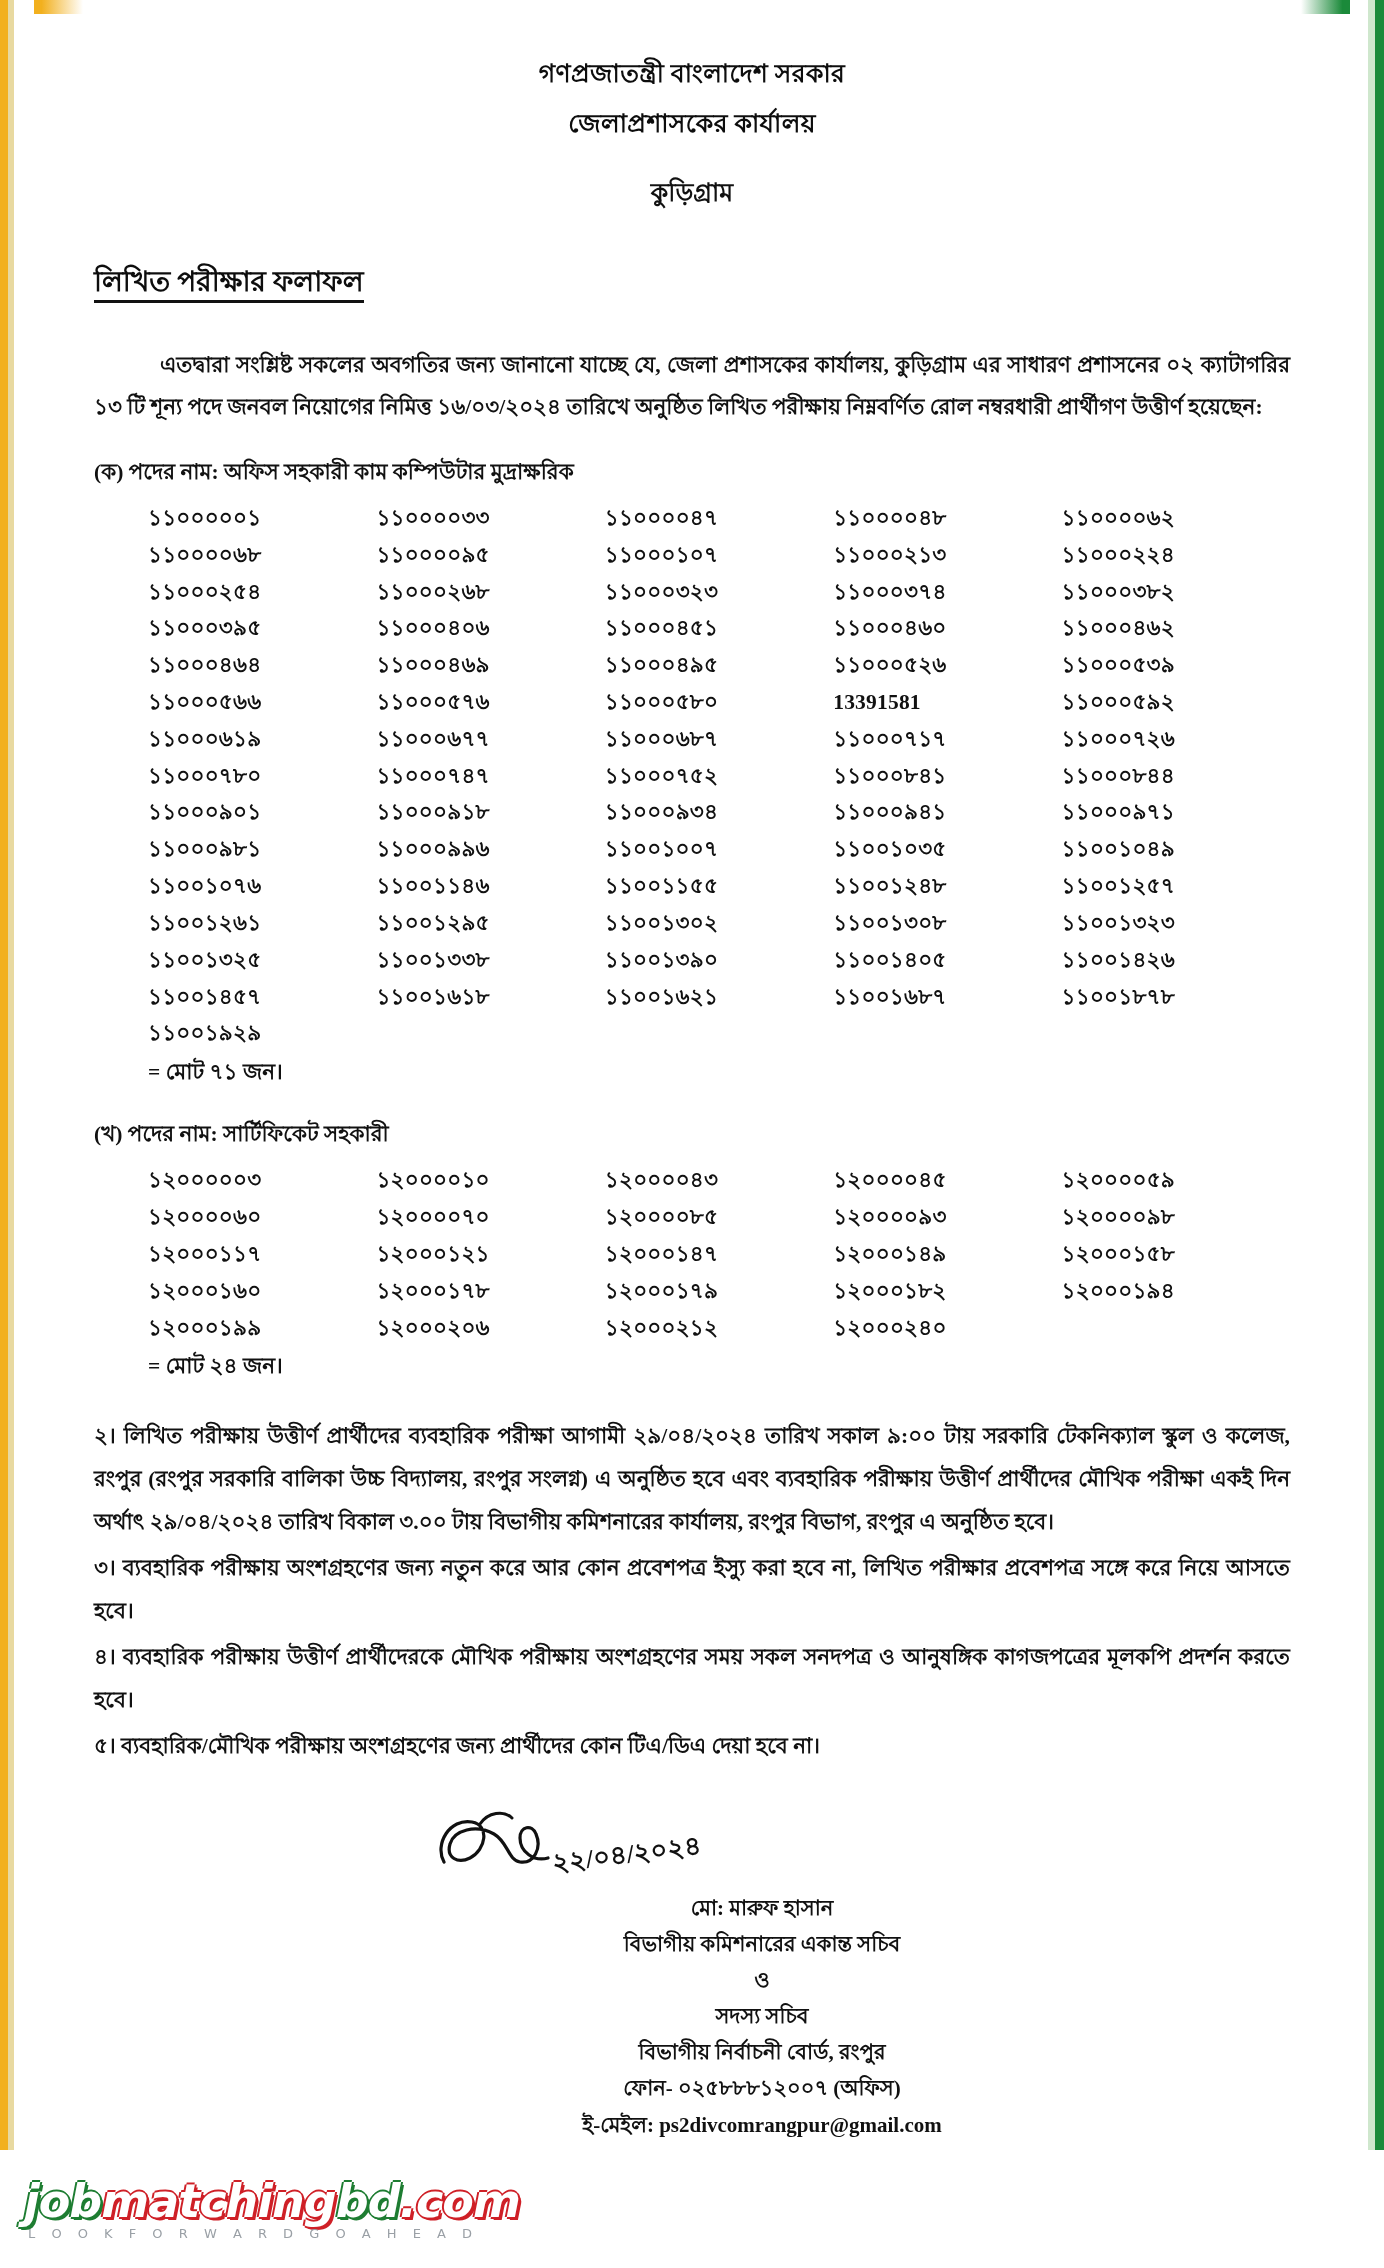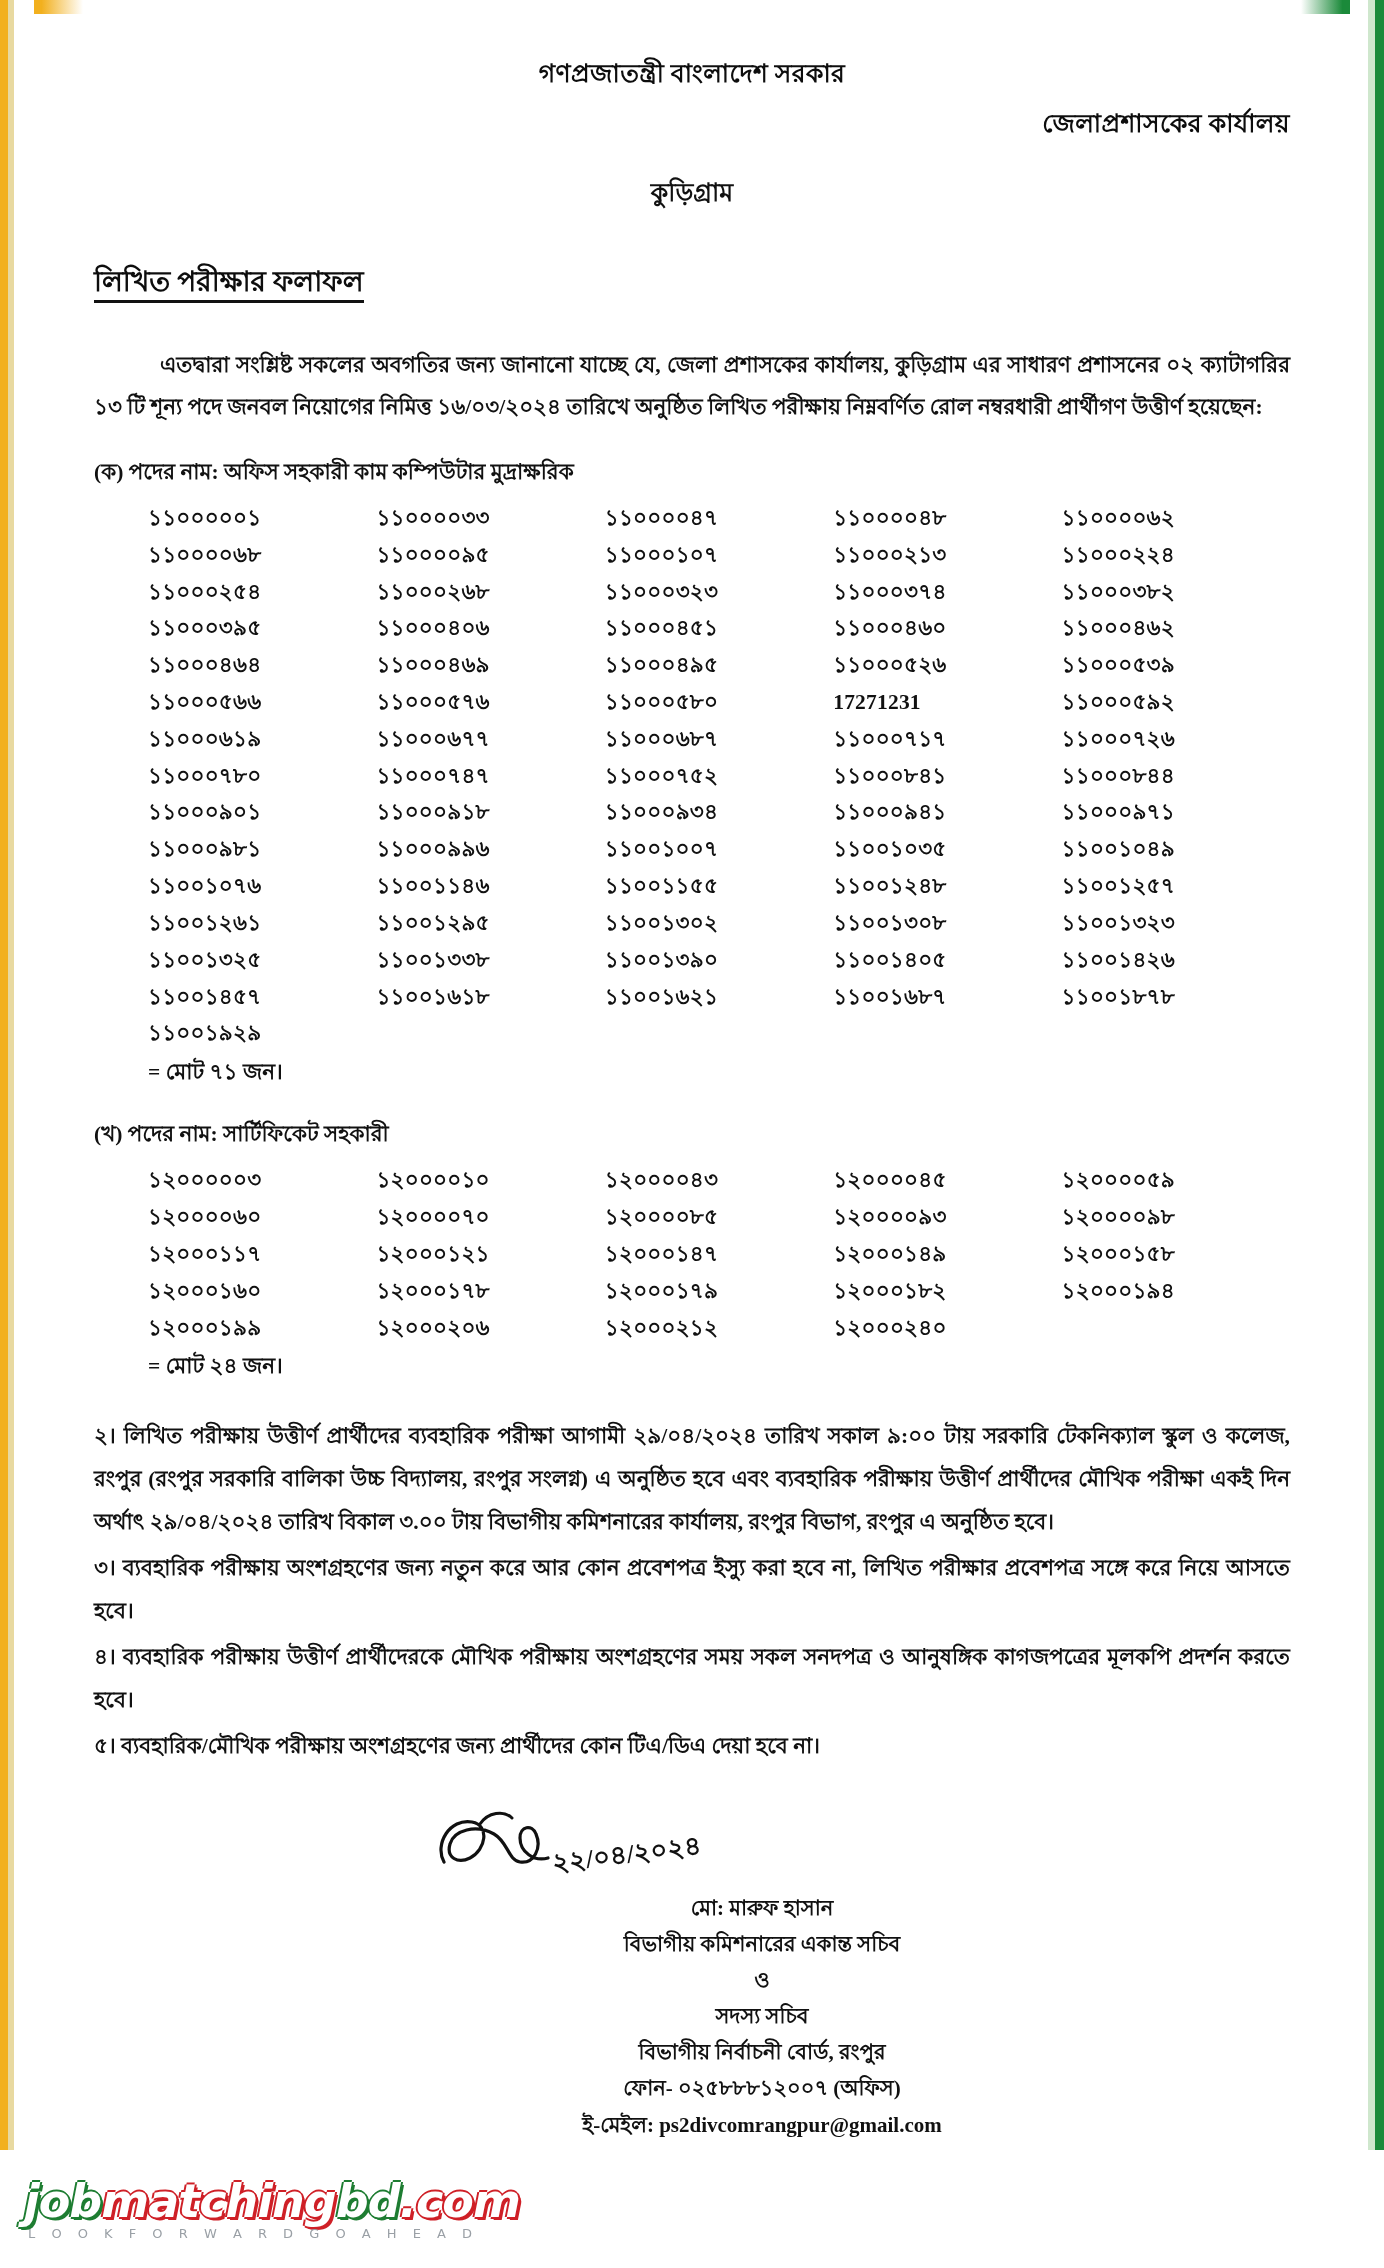--- a/index.html
+++ b/index.html
@@ -39,21 +39,21 @@
   .bn { font-family: "Liberation Serif", "DejaVu Serif", serif; color: #111; }
 
   .hdr-line {
     text-align: center;
     font-size: 25px;
     font-weight: 700;
     letter-spacing: 0.4px;
     line-height: 1.9;
     color: #0d0d0d;
   }
-  .hdr-office { margin-top: 2px; text-align: right; }
+  .hdr-office { margin-top: 2px; }
   .hdr-district { margin-top: 26px; font-size: 25px; font-weight: 700; text-align: center; }
 
   .doc-title {
     margin-top: 44px;
     font-size: 28px;
     font-weight: 700;
     color: #0d0d0d;
   }
   .doc-title span {
     border-bottom: 3px solid #111;
@@ -215,21 +215,21 @@
           <div class="roll-cell bn">১১০০০৪৬০</div>
           <div class="roll-cell bn">১১০০০৪৬২</div>
           <div class="roll-cell bn">১১০০০৪৬৪</div>
           <div class="roll-cell bn">১১০০০৪৬৯</div>
           <div class="roll-cell bn">১১০০০৪৯৫</div>
           <div class="roll-cell bn">১১০০০৫২৬</div>
           <div class="roll-cell bn">১১০০০৫৩৯</div>
           <div class="roll-cell bn">১১০০০৫৬৬</div>
           <div class="roll-cell bn">১১০০০৫৭৬</div>
           <div class="roll-cell bn">১১০০০৫৮০</div>
-          <div class="roll-cell bn">17271231</div>
+          <div class="roll-cell bn">13391581</div>
           <div class="roll-cell bn">১১০০০৫৯২</div>
           <div class="roll-cell bn">১১০০০৬১৯</div>
           <div class="roll-cell bn">১১০০০৬৭৭</div>
           <div class="roll-cell bn">১১০০০৬৮৭</div>
           <div class="roll-cell bn">১১০০০৭১৭</div>
           <div class="roll-cell bn">১১০০০৭২৬</div>
           <div class="roll-cell bn">১১০০০৭৮০</div>
           <div class="roll-cell bn">১১০০০৭৪৭</div>
           <div class="roll-cell bn">১১০০০৭৫২</div>
           <div class="roll-cell bn">১১০০০৮৪১</div>

